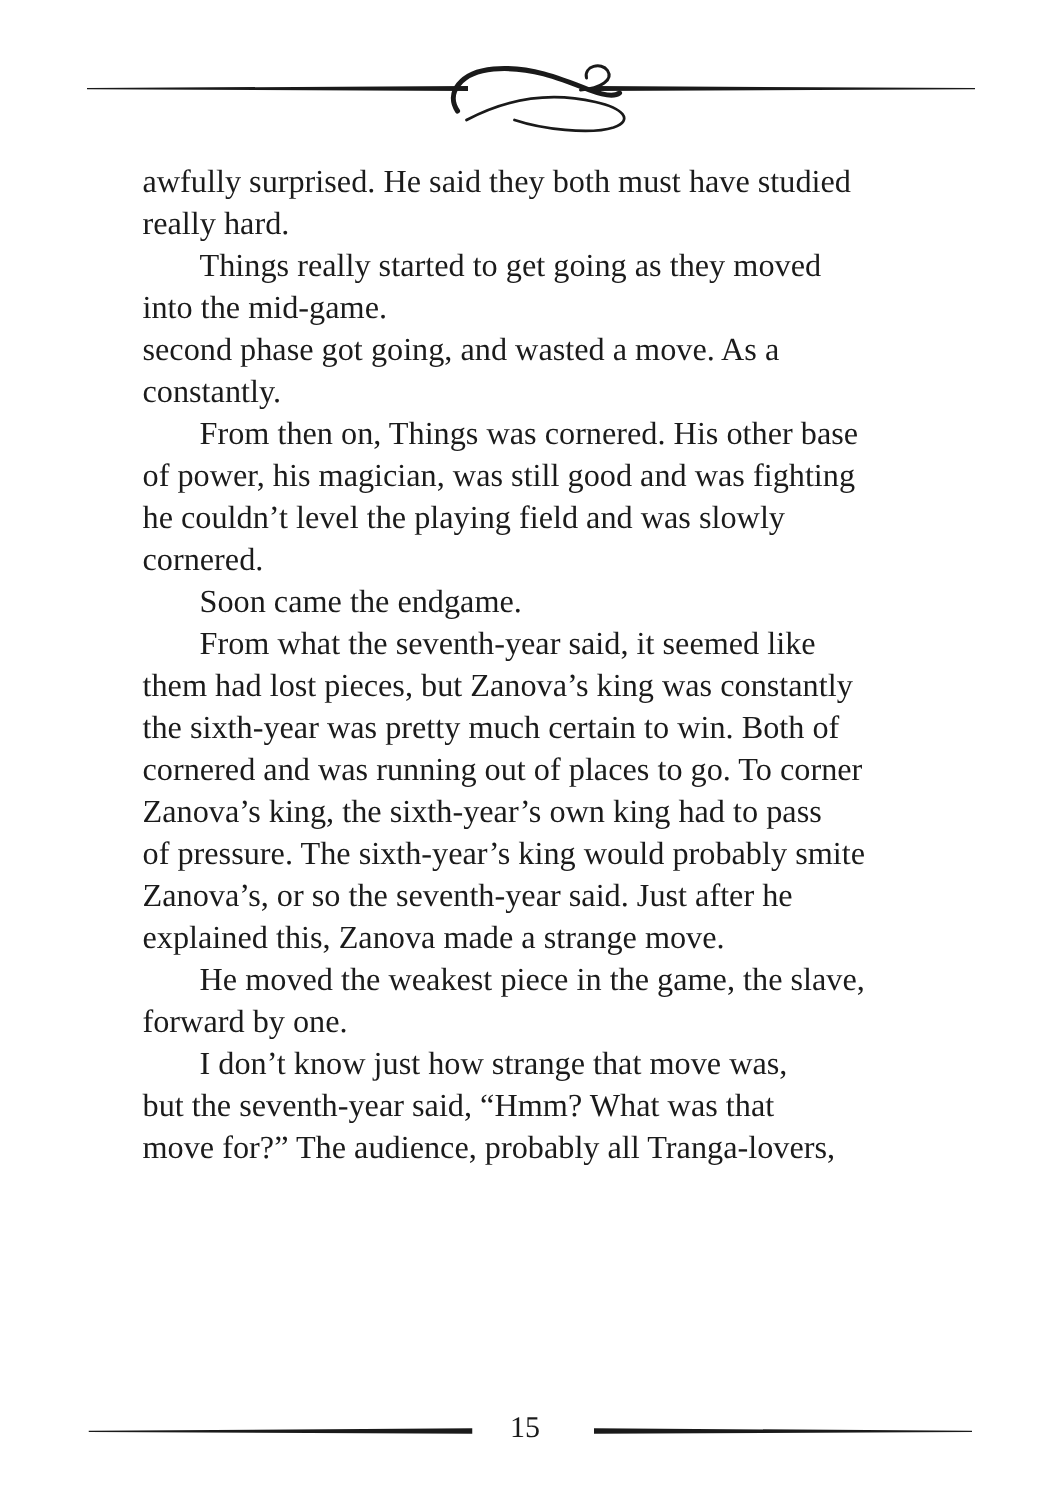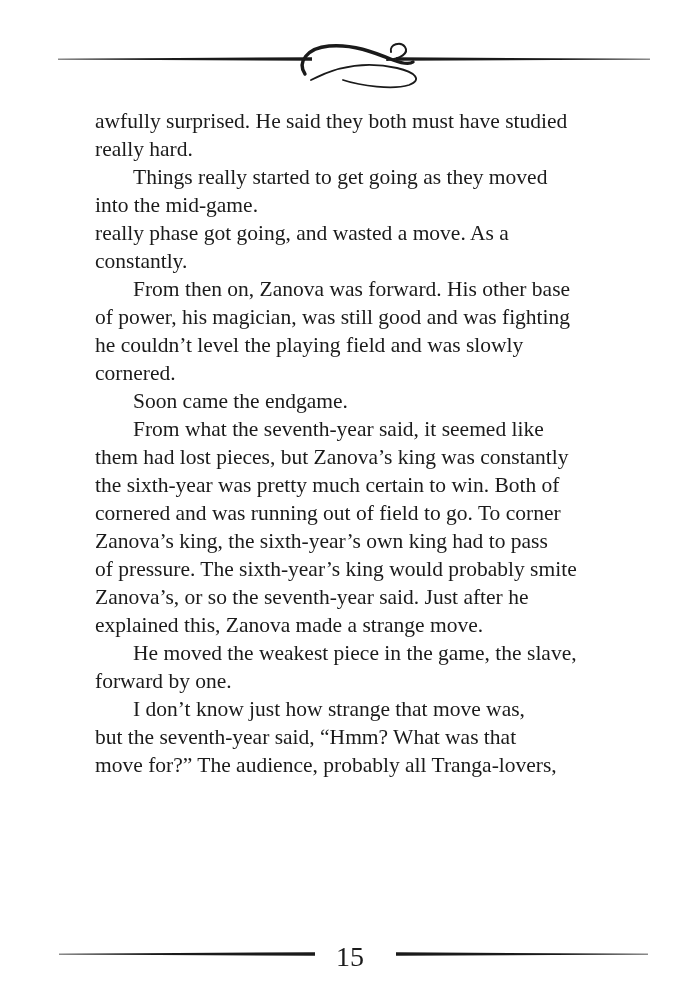--- a/index.html
+++ b/index.html
@@ -52,21 +52,21 @@
     top: 938px;
     width: 252px;
     height: 9px;
   }
   .page-number {
     position: absolute;
     left: 0;
     right: 0;
     top: 929px;
     text-align: center;
-    font-size: 28px;
+    font-size: 20px;
     color: #1b1b1b;
   }
 </style>
 </head>
 <body>
 
 <div class="page">
 
   <svg class="top-ornament" viewBox="0 0 600 50" xmlns="http://www.w3.org/2000/svg" aria-hidden="true">
 
@@ -79,31 +79,31 @@
       <path d="M 336 12 C 334 4, 346 1, 350 7 C 354 13, 346 19, 332 20" stroke-width="2"></path>
       <path d="M 256 40 C 286 24, 316 22, 342 28 C 360 32, 368 40, 354 45 C 338 50, 306 46, 288 40" stroke-width="1.8"></path>
     </g>
   </svg>
 
   <div class="text-block" id="text-block">
       <div class="line">awfully surprised. He said they both must have studied</div>
       <div class="line">really hard.</div>
       <div class="line indent">Things really started to get going as they moved</div>
       <div class="line">into the mid-game.</div>
-      <div class="line">really phase got going, and wasted a move. As a</div>
+      <div class="line">second phase got going, and wasted a move. As a</div>
       <div class="line">constantly.</div>
-      <div class="line indent">From then on, Zanova was forward. His other base</div>
+      <div class="line indent">From then on, Things was cornered. His other base</div>
       <div class="line">of power, his magician, was still good and was fighting</div>
       <div class="line">he couldn’t level the playing field and was slowly</div>
       <div class="line">cornered.</div>
       <div class="line indent">Soon came the endgame.</div>
       <div class="line indent">From what the seventh-year said, it seemed like</div>
       <div class="line">them had lost pieces, but Zanova’s king was constantly</div>
       <div class="line">the sixth-year was pretty much certain to win. Both of</div>
-      <div class="line">cornered and was running out of field to go. To corner</div>
+      <div class="line">cornered and was running out of places to go. To corner</div>
       <div class="line">Zanova’s king, the sixth-year’s own king had to pass</div>
       <div class="line">of pressure. The sixth-year’s king would probably smite</div>
       <div class="line">Zanova’s, or so the seventh-year said. Just after he</div>
       <div class="line">explained this, Zanova made a strange move.</div>
       <div class="line indent">He moved the weakest piece in the game, the slave,</div>
       <div class="line">forward by one.</div>
       <div class="line indent">I don’t know just how strange that move was,</div>
       <div class="line">but the seventh-year said, “Hmm? What was that</div>
       <div class="line">move for?” The audience, probably all Tranga-lovers,</div>
     </div>

